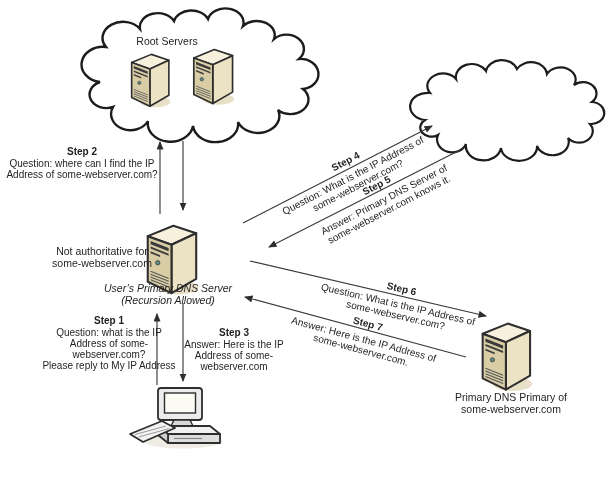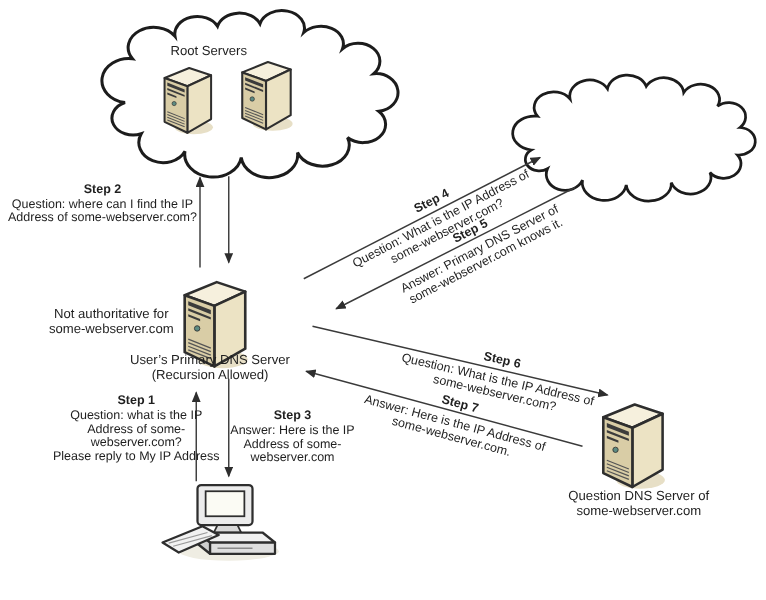--- a/index.html
+++ b/index.html
@@ -96,28 +96,28 @@
     <use href="#server-icon" transform="translate(128,50) scale(0.73)"></use>
     <use href="#server-icon" transform="translate(190,45) scale(0.76)"></use>
     <use href="#server-icon" transform="translate(143,220) scale(0.95)"></use>
     <use href="#server-icon" transform="translate(478,318) scale(0.93)"></use>
     <use href="#pc-icon" transform="translate(128,384)"></use>
   </svg>
 
   <div class="nlabel" style="left:107px;top:36px;width:120px;">Root Servers</div>
 
 
-  <div class="nlabel" style="left:14px;top:246px;width:150px;">Not authoritative for
+  <div class="nlabel" style="left:27px;top:246px;width:150px;">Not authoritative for
 some-webserver.com</div>
 
-  <div class="nlabel" style="left:88px;top:283px;width:160px;">User’s Primary DNS Server
+  <div class="nlabel" style="left:88px;top:283px;width:160px;font-style:italic;">User’s Primary DNS Server
 (Recursion Allowed)</div>
 
 
-  <div class="nlabel" style="left:441px;top:392px;width:140px;">Question DNS Server of
+  <div class="nlabel" style="left:441px;top:392px;width:140px;">Primary DNS Primary of
 some-webserver.com</div>
 
   <div class="step" style="left:-3px;top:146px;width:170px;">
     <div class="st">Step 2</div>
     <div class="sl">Question: where can I find the IP
 Address of some-webserver.com?</div>
   </div>
 
 
   <div class="step" style="left:24px;top:315px;width:170px;">

